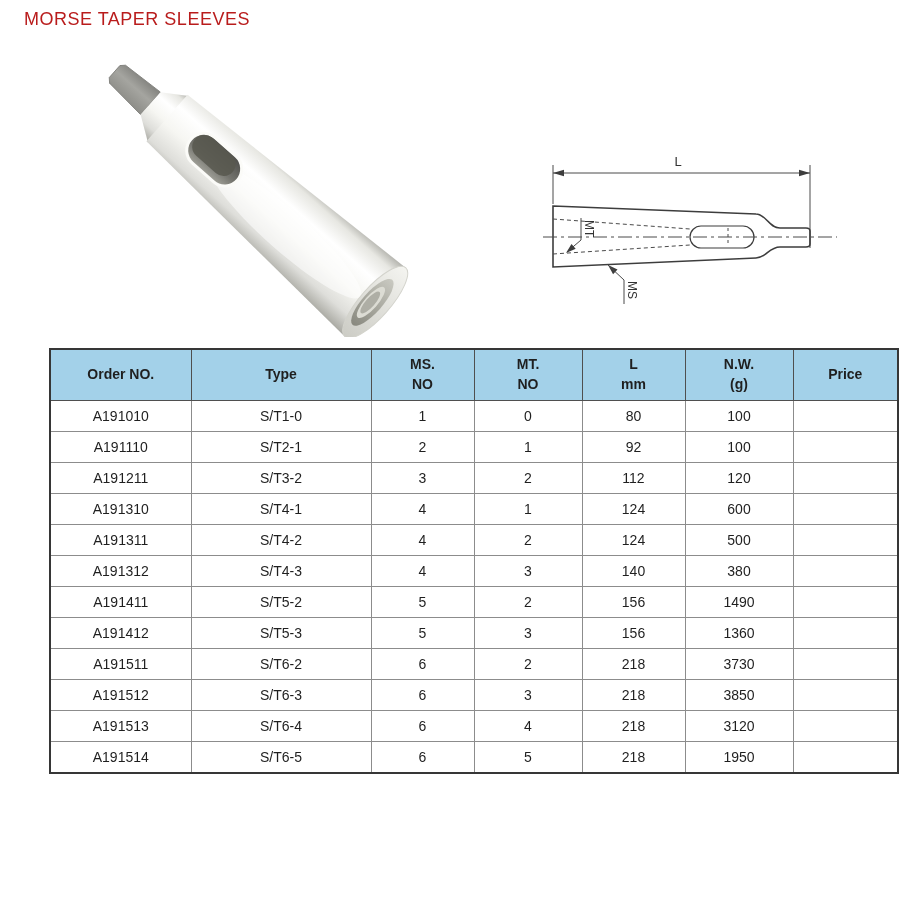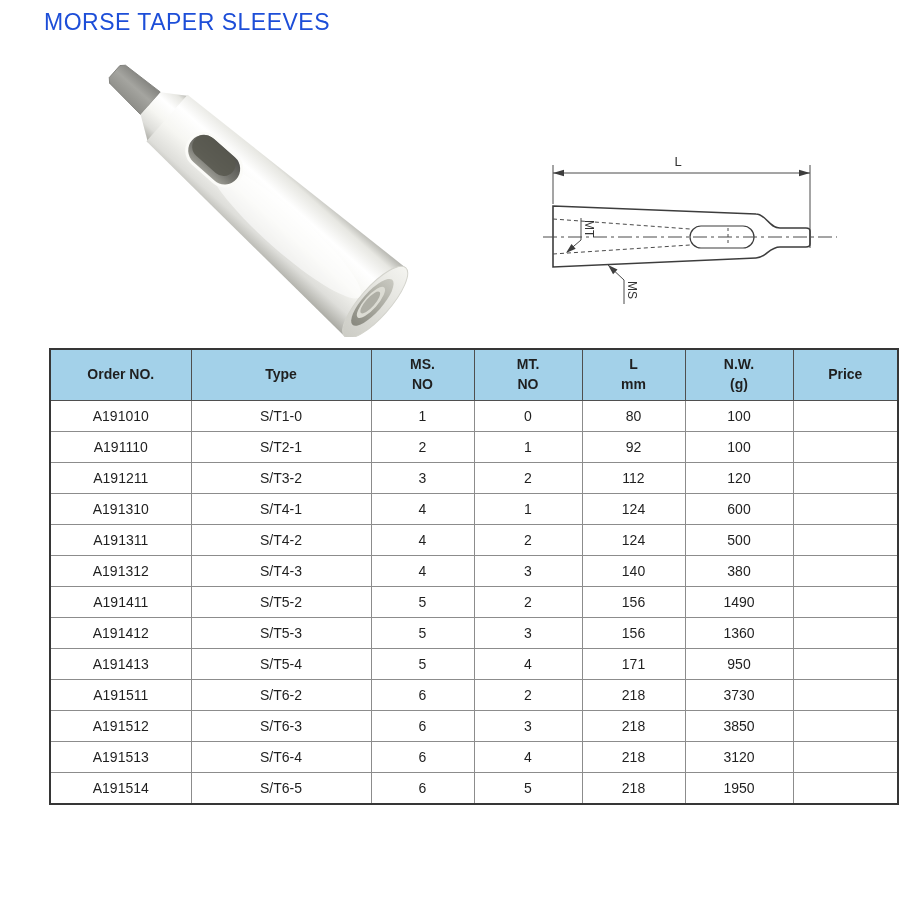--- a/index.html
+++ b/index.html
@@ -2,22 +2,22 @@
 <html><head>
 <meta charset="utf-8">
 <style>
   html,body{margin:0;padding:0;}
   body{
     width:901px;height:921px;background:#ffffff;position:relative;
     font-family:"Liberation Sans", sans-serif;color:#222;
     overflow:hidden;
   }
   .page-title{
-    position:absolute;left:44px;top:9px;
-    font-size:23px;letter-spacing:.5px;color:#1d4ed8;font-weight:400;
+    position:absolute;left:24px;top:9px;
+    font-size:18px;letter-spacing:.5px;color:#b91c1c;font-weight:400;
   }
   .photo-wrap{position:absolute;left:85px;top:55px;width:330px;height:282px;}
   .diagram-wrap{position:absolute;left:540px;top:140px;width:360px;height:175px;}
   table.spec{
     position:absolute;left:49px;top:348px;width:848px;
     border-collapse:collapse;table-layout:fixed;
     border:2px solid #363636;
     font-size:14px;color:#1f1f1f;
   }
   table.spec th{
@@ -204,29 +204,20 @@
       <tr>
         <td>A191412</td>
         <td>S/T5-3</td>
         <td>5</td>
         <td>3</td>
         <td>156</td>
         <td>1360</td>
         <td></td>
       </tr>
       <tr>
-        <td>A191413</td>
-        <td>S/T5-4</td>
-        <td>5</td>
-        <td>4</td>
-        <td>171</td>
-        <td>950</td>
-        <td></td>
-      </tr>
-      <tr>
         <td>A191511</td>
         <td>S/T6-2</td>
         <td>6</td>
         <td>2</td>
         <td>218</td>
         <td>3730</td>
         <td></td>
       </tr>
       <tr>
         <td>A191512</td>

